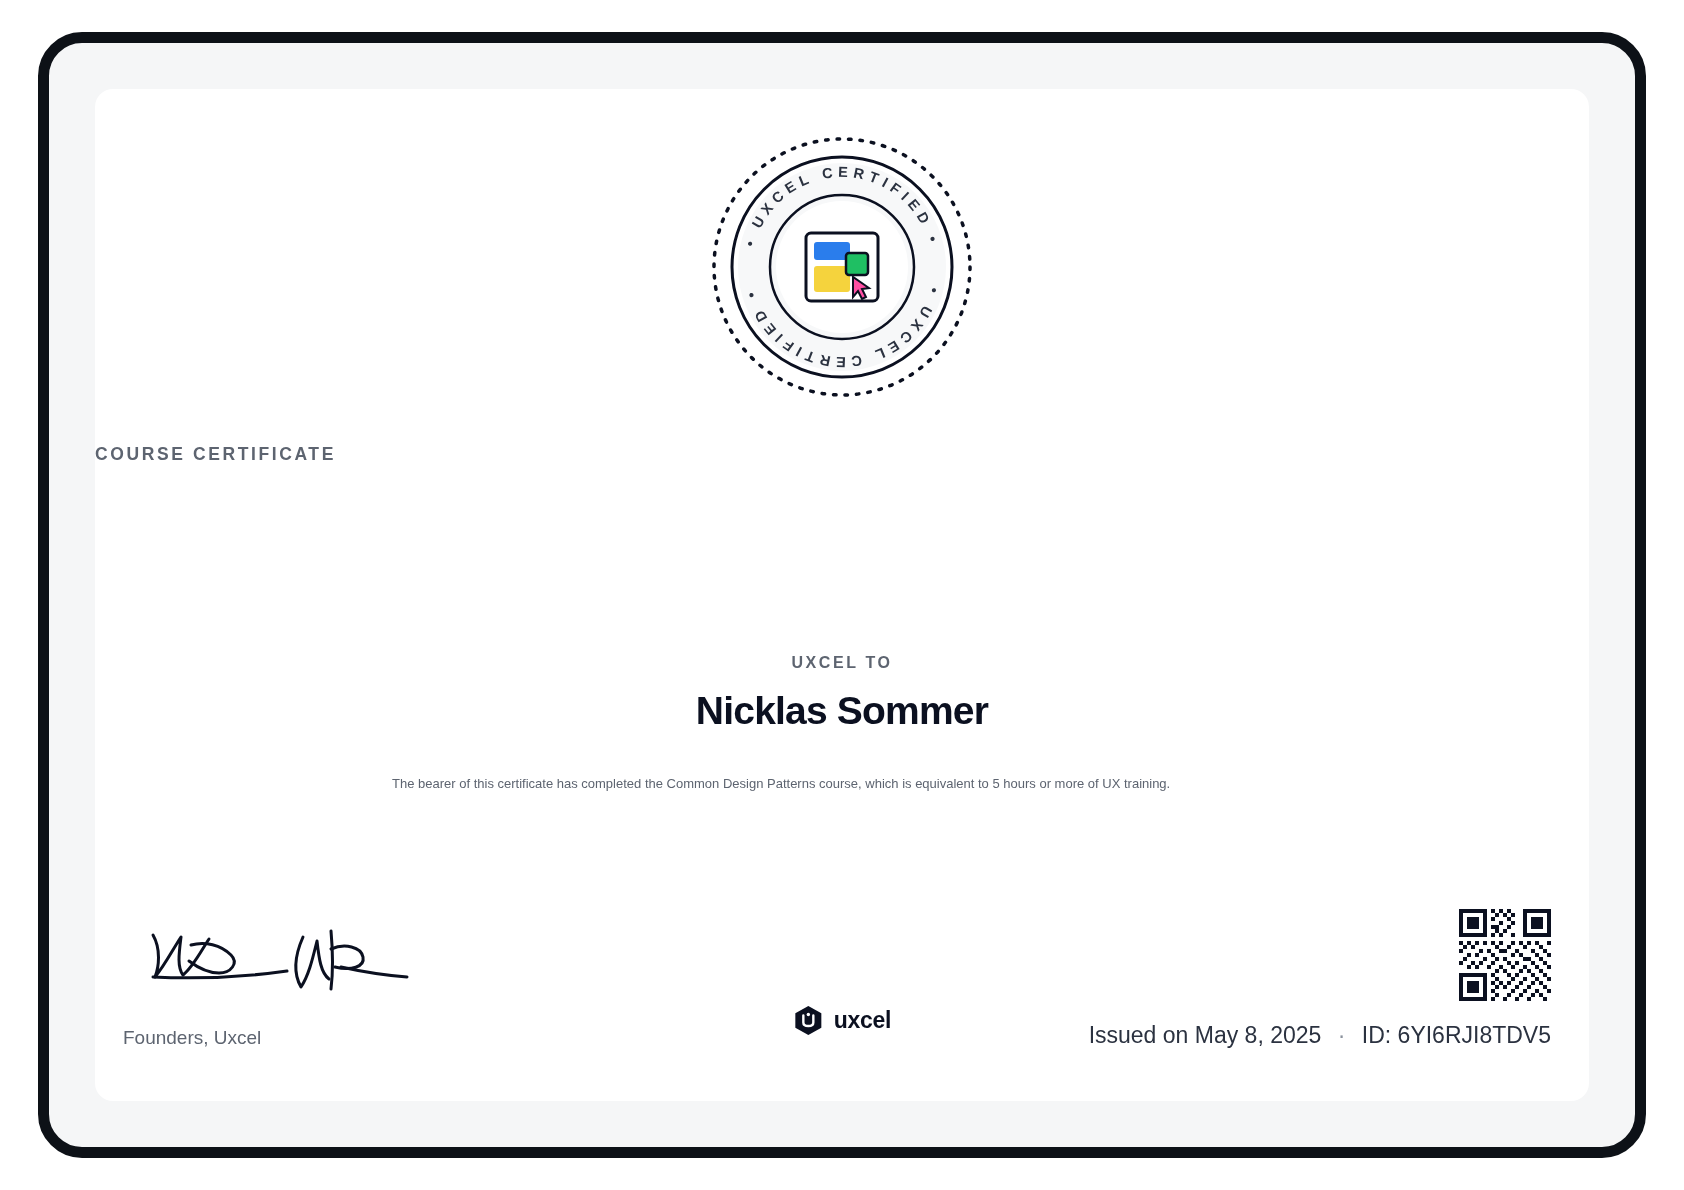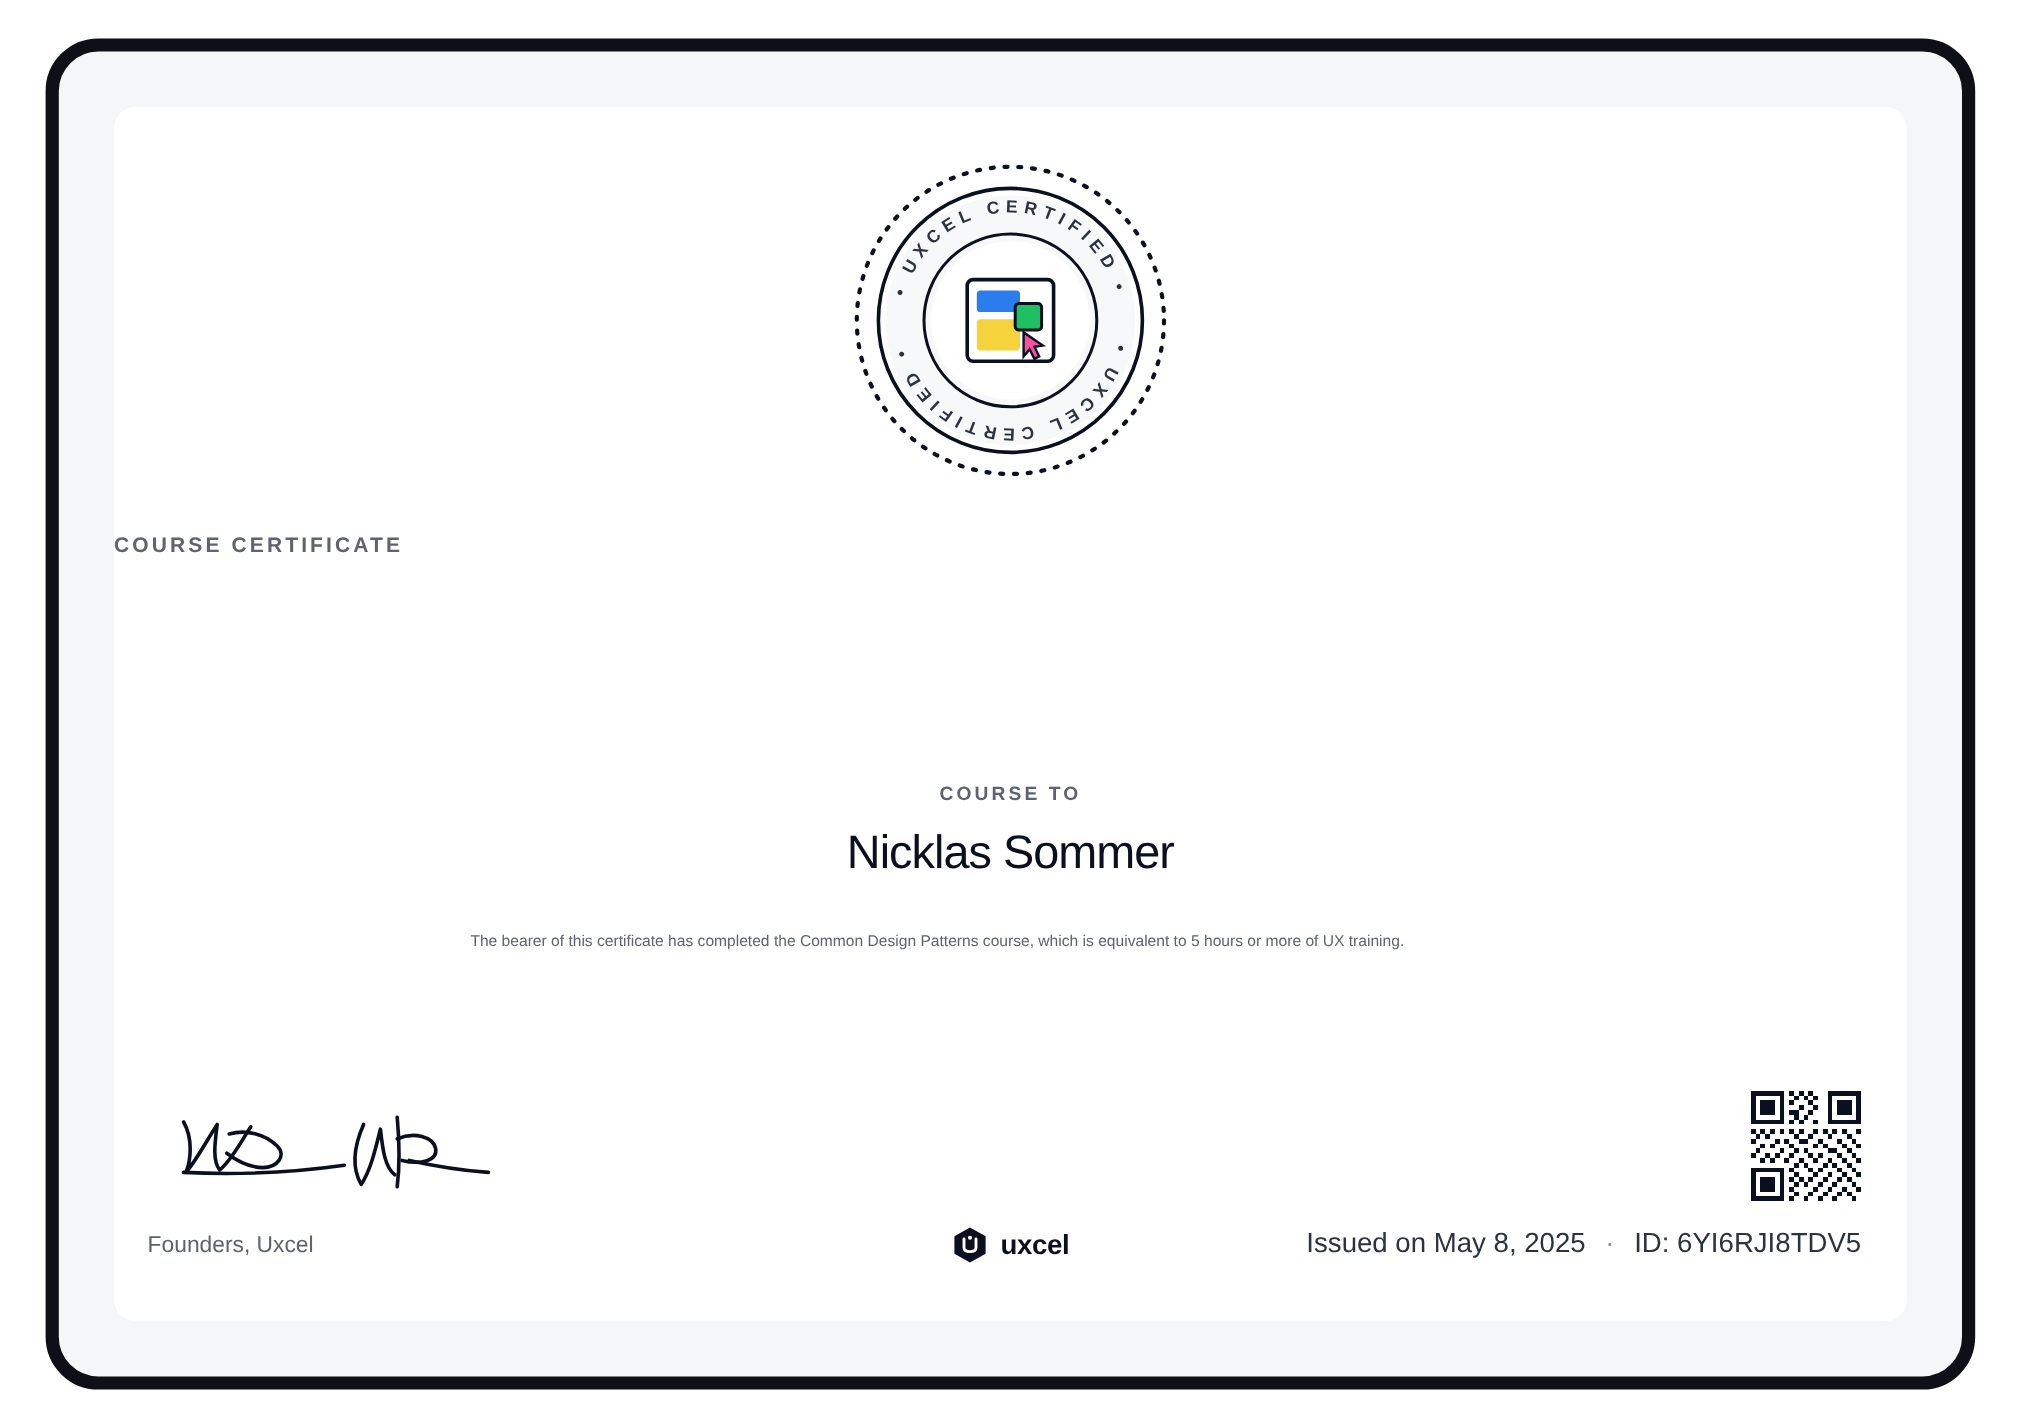--- a/index.html
+++ b/index.html
@@ -82,21 +82,21 @@
     color: #5d6470;
   }
 
   .recipient {
     position: absolute;
     top: 600px;
     left: 0;
     width: 100%;
     text-align: center;
     font-size: 39px;
-    font-weight: normal;
+    font-weight: bold;
     letter-spacing: -0.8px;
     color: #0b1020;
   }
 
   .description {
     position: absolute;
     top: 684px;
     left: 50%;
     transform: translateX(-50%);
     width: 900px;
@@ -121,21 +121,21 @@
     left: 28px;
     bottom: 52px;
     font-size: 19px;
     color: #5d6470;
   }
 
   .brand {
     position: absolute;
     left: 50%;
     transform: translateX(-50%);
-    bottom: 48px;
+    bottom: 65px;
     display: flex;
     align-items: center;
     gap: 10px;
   }
   .brand-mark {
     width: 31px;
     height: 31px;
     flex: 0 0 auto;
   }
   .brand-name {
@@ -193,21 +193,21 @@
           <rect x="0" y="0" width="72" height="68" rx="5" fill="#ffffff" stroke="#0b1020" stroke-width="3"></rect>
           <rect x="8" y="9" width="36" height="18" rx="3" fill="#2a7dec"></rect>
           <rect x="8" y="33" width="36" height="26" rx="3" fill="#f5d33d"></rect>
           <rect x="40" y="20" width="22" height="22" rx="3" fill="#1fbf63" stroke="#0b1020" stroke-width="2.5"></rect>
           <path d="M 47,44 L 47,64 L 52,58 L 56,66 L 60,64 L 56,56 L 63,55 Z" fill="#ff4fa3" stroke="#0b1020" stroke-width="2"></path>
         </g>
       </svg>
     </div>
 
     <div class="eyebrow">COURSE CERTIFICATE</div>
-    <div class="issued-label">COURSE TO</div>
+    <div class="issued-label">UXCEL TO</div>
     <div class="recipient">Nicklas Sommer</div>
     <div class="description">The bearer of this certificate has completed the Common Design Patterns course, which is equivalent to 5 hours or more of UX training.</div>
 
     <div class="signature-area">
       <svg width="300" height="90" viewBox="0 0 300 90" xmlns="http://www.w3.org/2000/svg">
         <g fill="none" stroke="#0b1020" stroke-width="3" stroke-linecap="round" stroke-linejoin="round">
           <path d="M18 20 C 26 34, 24 52, 20 62 C 30 50, 38 34, 46 22 C 44 38, 42 52, 48 60 C 58 52, 66 36, 74 24"></path>
           <path d="M56 30 C 70 26, 86 30, 96 40 C 104 48, 96 58, 84 58 C 72 58, 62 52, 54 46"></path>
           <path d="M18 62 C 60 64, 110 62, 152 56"></path>
           <path d="M168 22 C 160 40, 158 58, 166 72 C 174 60, 178 42, 182 26 C 184 44, 186 58, 194 64"></path>

